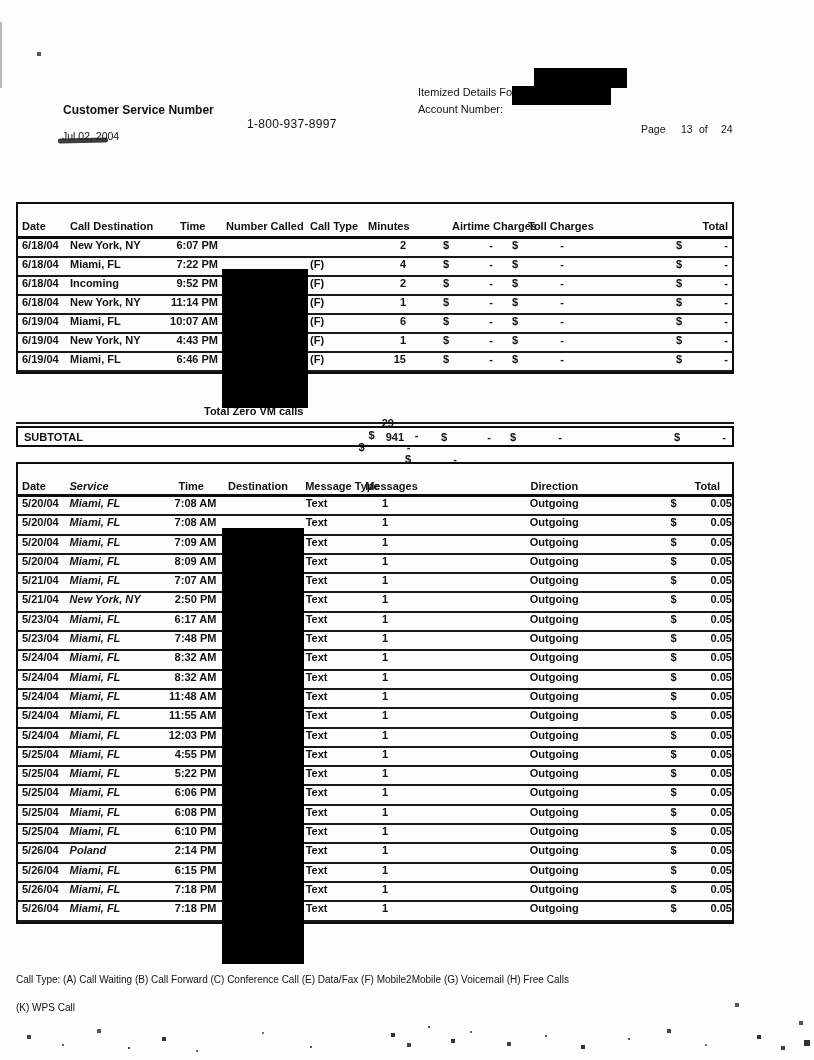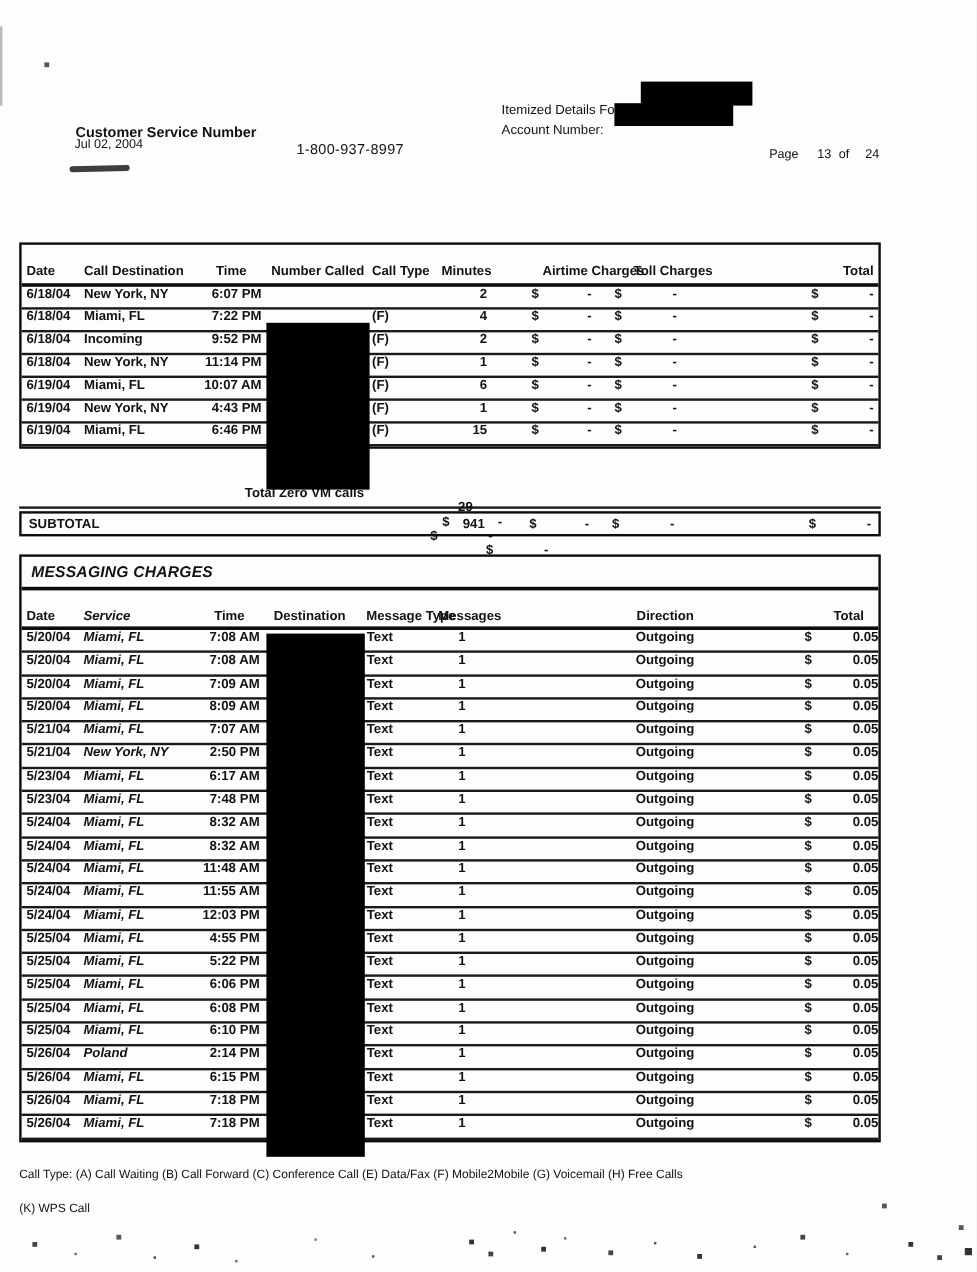--- a/index.html
+++ b/index.html
@@ -9,21 +9,21 @@
     font-family:"Liberation Sans", sans-serif;
     -webkit-font-smoothing:antialiased;
   }
   .abs { position:absolute; }
   .pre { white-space:pre-line; }
 
   
   #itemized-block { left:418px; top:68px; font-size:11px; line-height:17px;margin-top:16px; }
   #csn-row { left:63px; top:103px; font-size:12px; font-weight:bold; }
   #csn-number { left:247px; top:117px; font-size:12px; font-weight:normal; letter-spacing:.3px; }
-  #stmt-date { left:62px; top:114px; font-size:10.5px; }
+  #stmt-date { left:62px; top:130px; font-size:10.5px; }
   #date-smudge { left:58px; top:138px; width:50px; height:5px; background:#1c1c1c; border-radius:2px; transform:rotate(-1.2deg); opacity:.85; }
   #page-indicator { left:641px; top:123px; font-size:10.5px; display:flex; gap:0; }
   #page-indicator span { display:inline-block; }
   #pg-label { width:40px; }
   #pg-cur { width:18px; }
   #pg-of { width:22px; }
   #edge-artifact { left:0; top:22px; width:2px; height:66px; background:#b9b9b9; }
 
   .redaction { background:#000; position:absolute; }
   #redact-name { left:534px; top:68px; width:93px; height:20px; }
@@ -321,21 +321,20 @@
         <span>$</span>
         <span>-</span>
       </span>
     <span class="cell c-total money">
         <span>$</span>
         <span>-</span>
       </span>
   </div>
 
   <div class="tbox" id="t2">
-    <div class="title-bar">MESSAGING CHARGES</div>
     <div class="hdr-row">
       <span class="cell c2-date pre">Date</span>
       <span class="cell c2-svc pre">Service</span>
       <span class="cell c2-time pre" style="text-align:left;padding-left:10px;box-sizing:border-box;">Time</span>
       <span class="cell c2-dest pre">Destination</span>
       <span class="cell c2-mtype pre">Message
 Type</span>
       <span class="cell c2-msgs pre">Messages</span>
       <span class="cell c2-dir pre">Direction</span>
       <span class="cell c2-total pre">Total</span>

